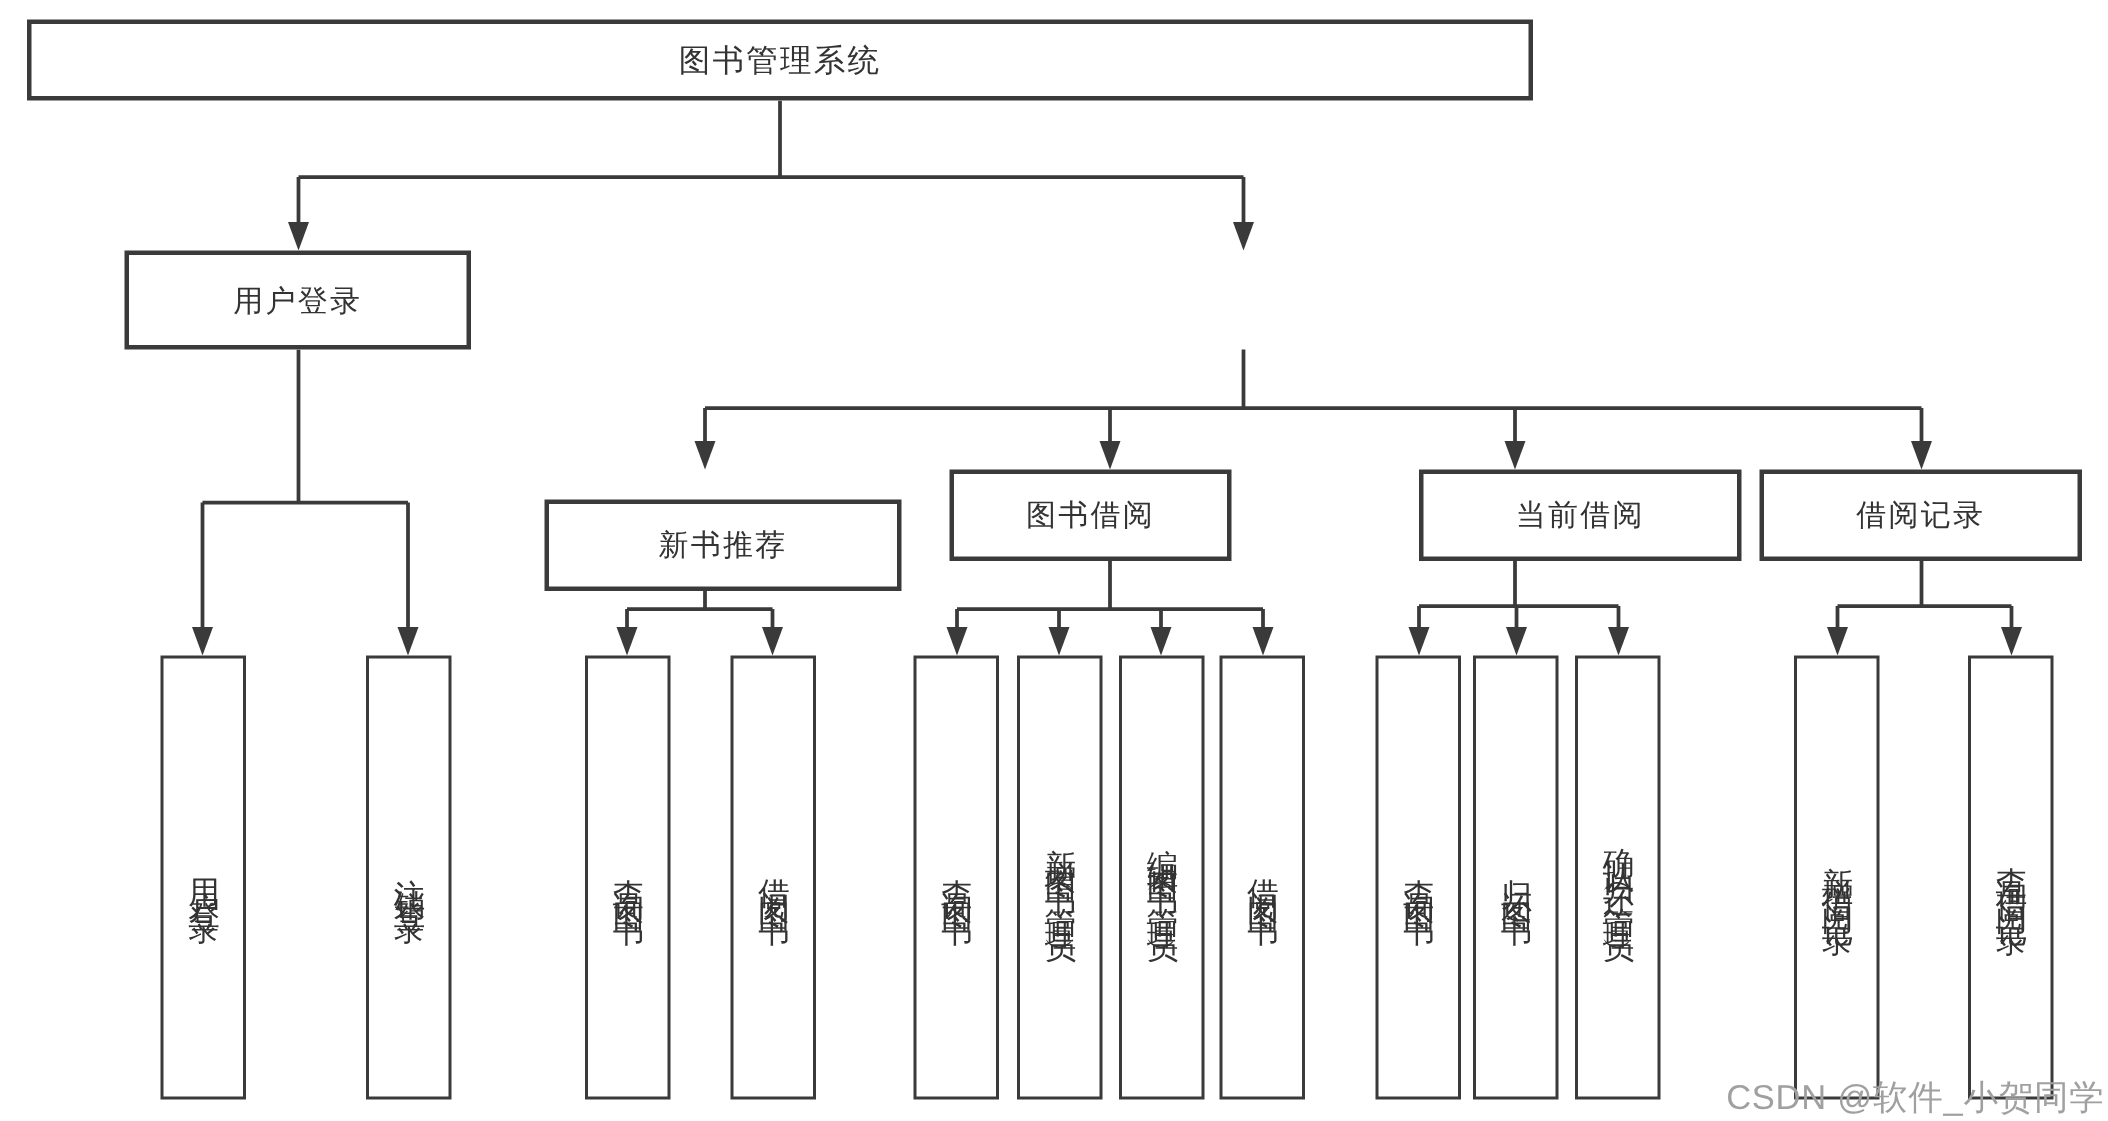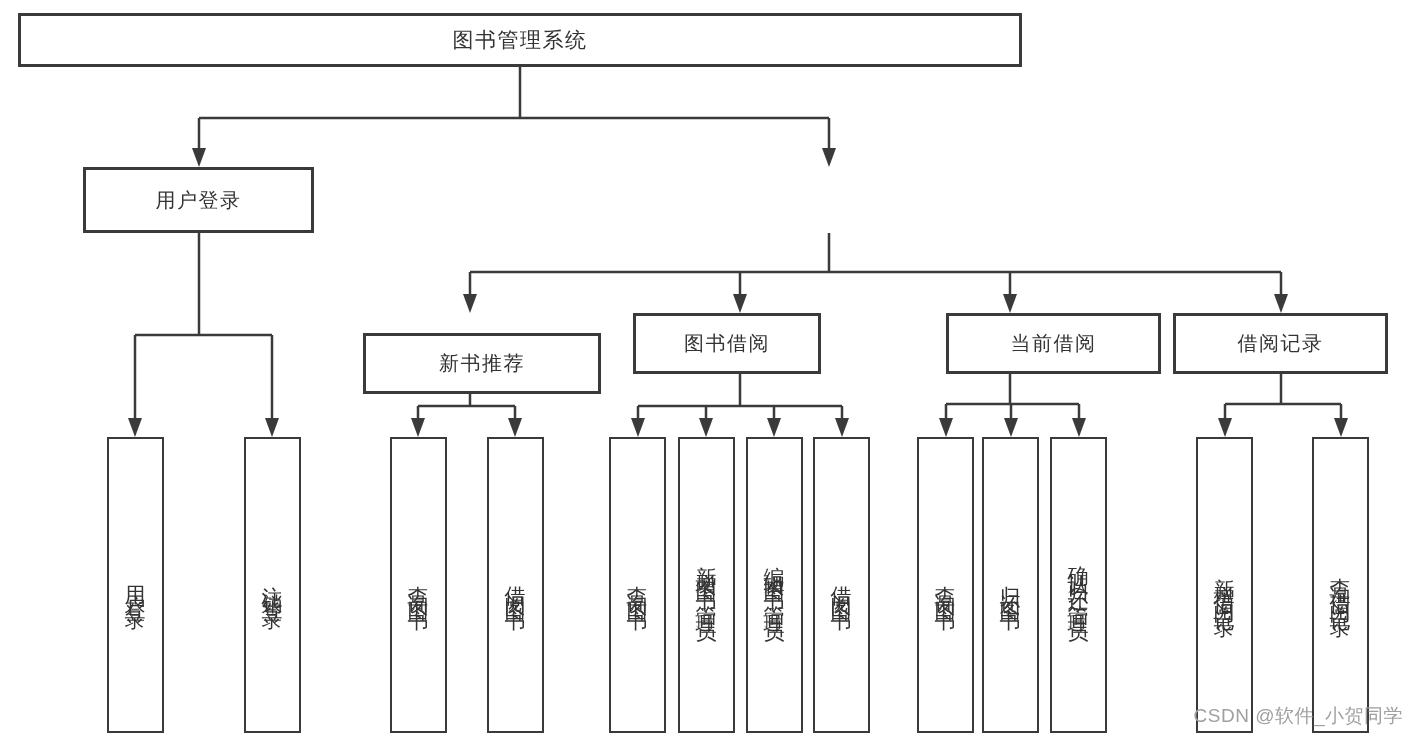--- a/index.html
+++ b/index.html
@@ -59,22 +59,22 @@
     writing-mode: vertical-rl;
     text-orientation: mixed;
     font-size: 21px;
     letter-spacing: 8px;
     line-height: 1;
     white-space: nowrap;
   }
   .watermark {
     position: absolute;
     right: 2px;
-    bottom: 18px;
-    font-size: 19px;
+    bottom: 0;
+    font-size: 23px;
     color: var(--watermark);
     letter-spacing: 0.5px;
     white-space: nowrap;
   }
 </style>
 </head>
 <body>
 
 <div class="canvas">
 

